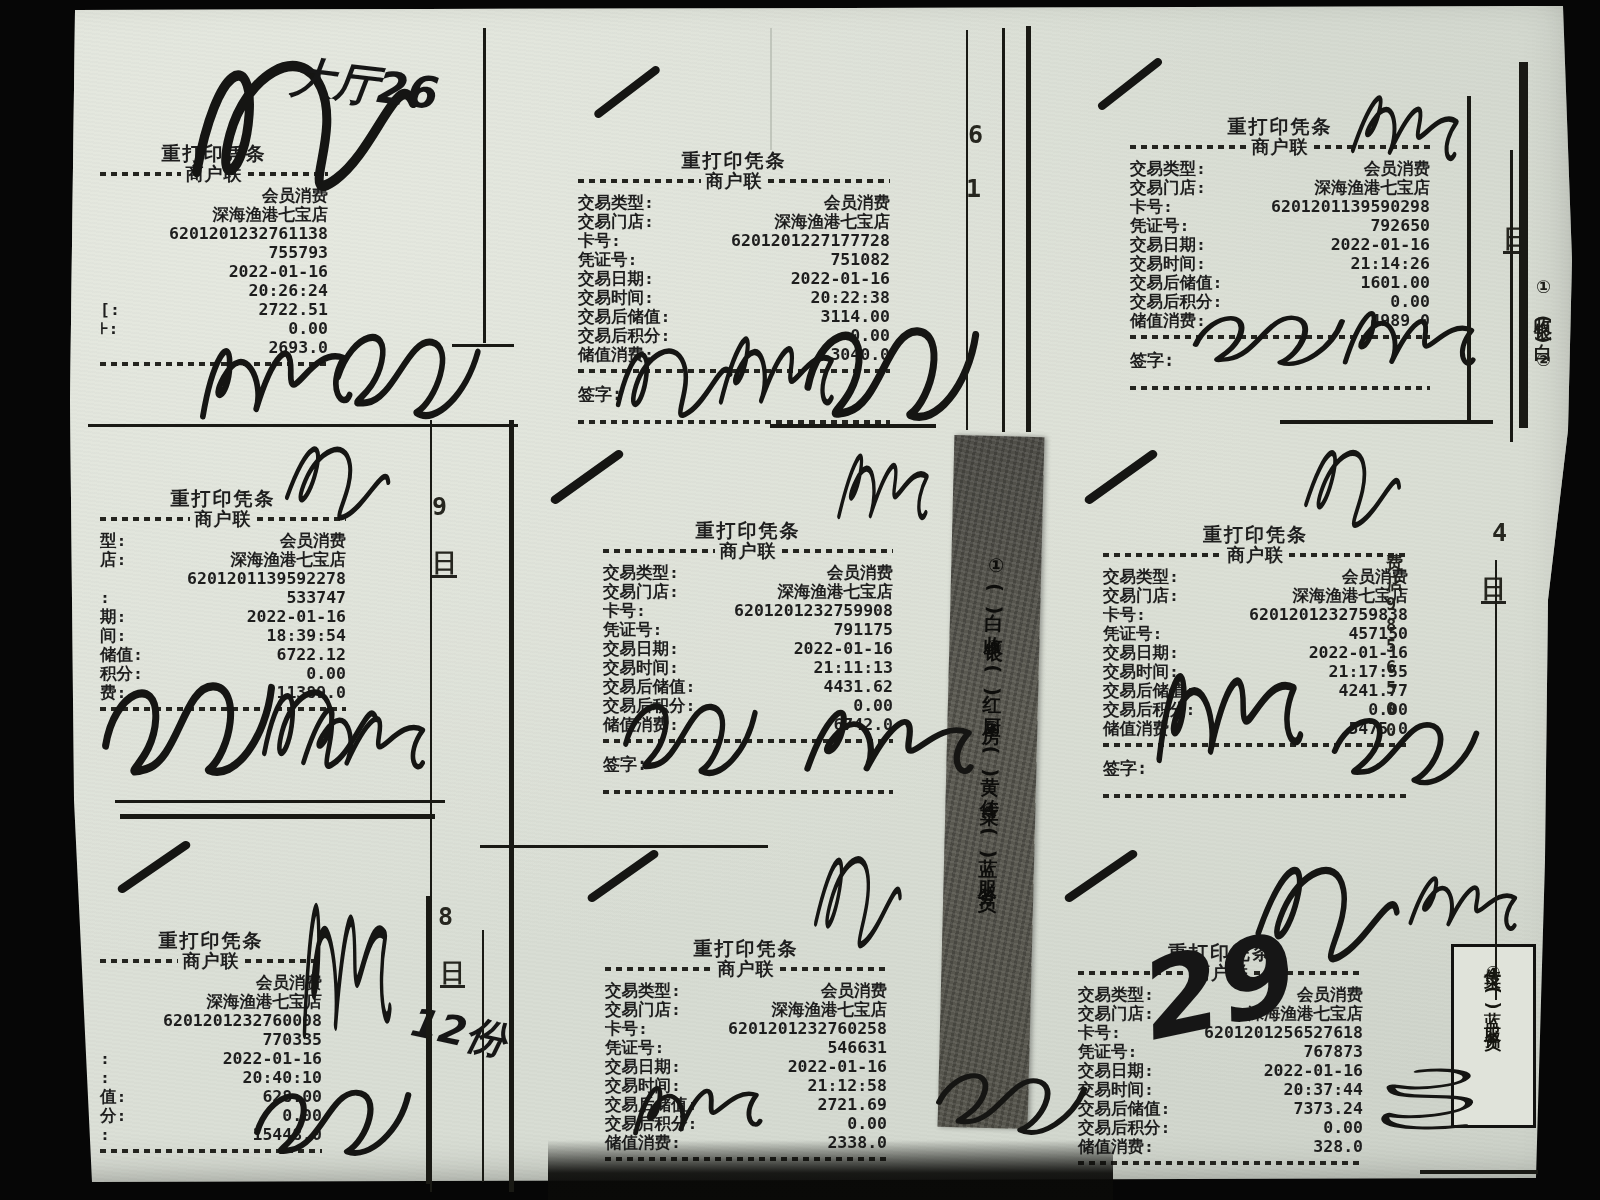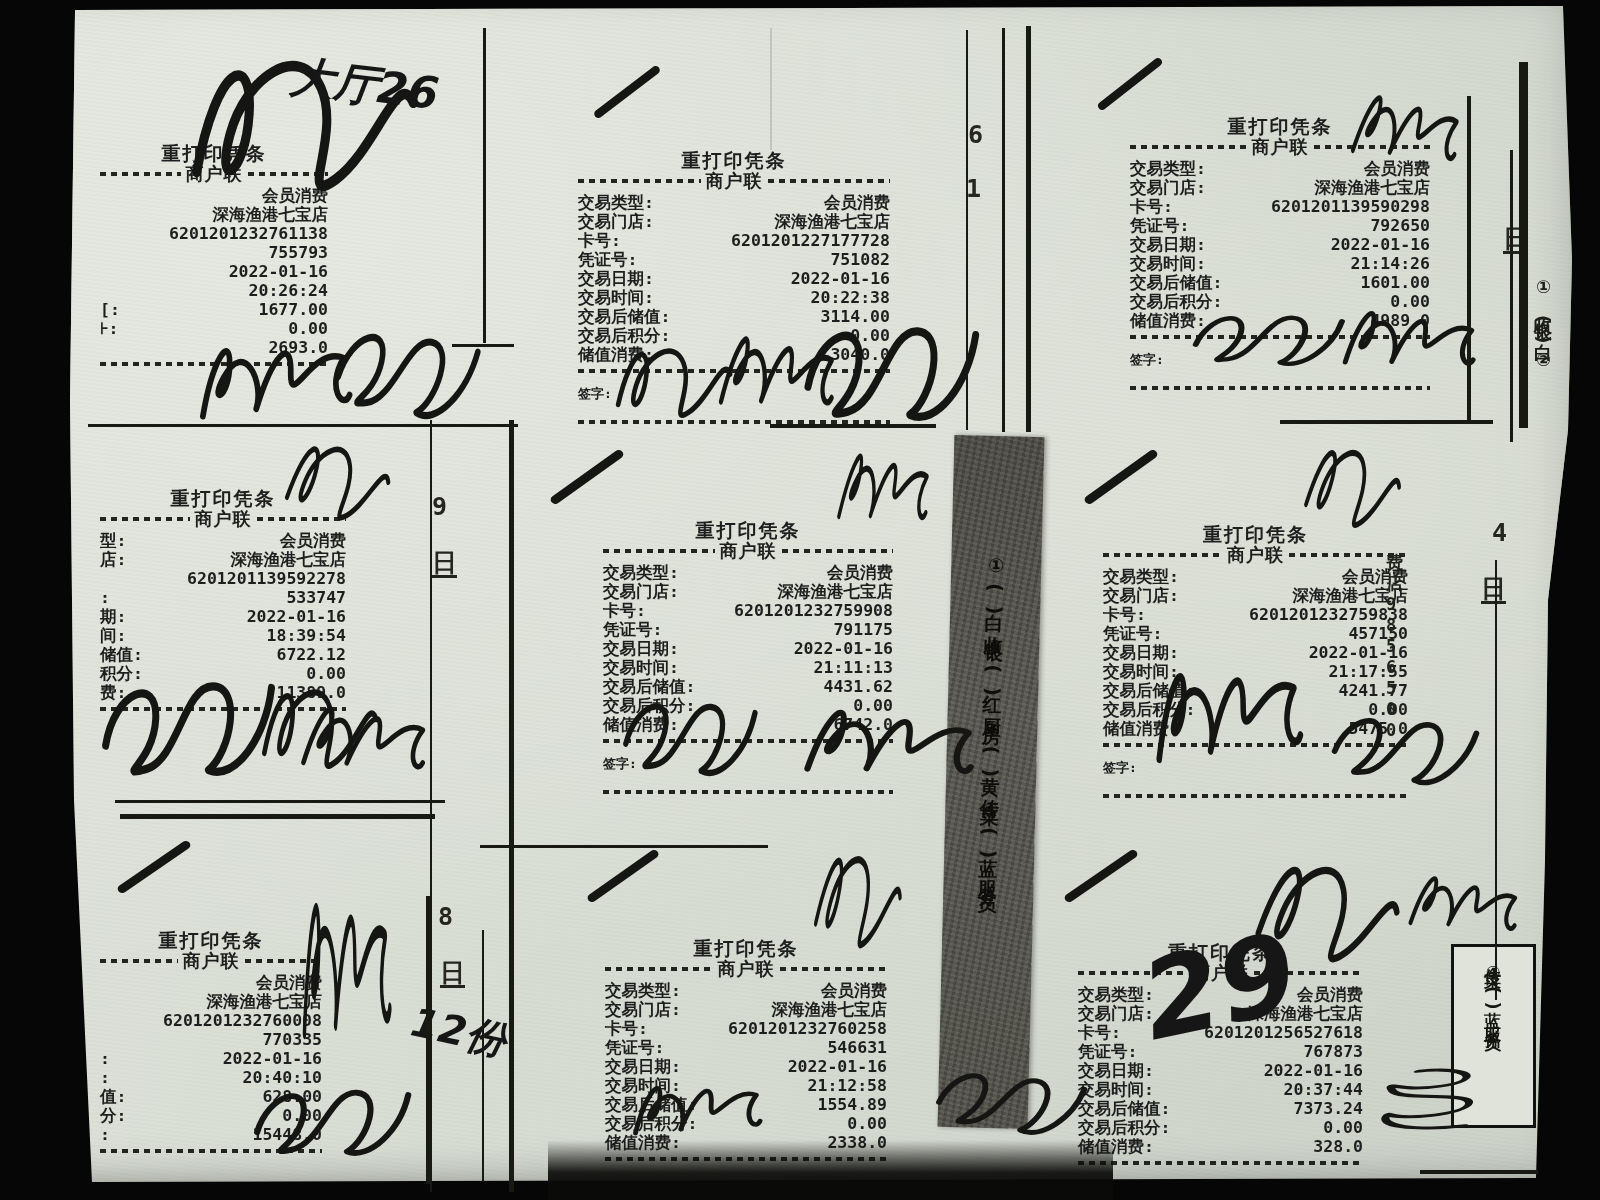--- a/index.html
+++ b/index.html
@@ -15,21 +15,21 @@
     box-shadow: inset 0 -34px 46px -24px rgba(0,0,0,.5), inset -46px 0 60px -36px rgba(0,0,0,.38), inset 30px 0 50px -34px rgba(0,0,0,.25);}
   .rcpt{position:absolute;color:#1e1e1e;font-family:"DejaVu Sans Mono","Liberation Mono",monospace;font-weight:700;}
   .rhead{text-align:center;font-size:19px;letter-spacing:2px;line-height:21px;}
   .rcopy{display:flex;align-items:center;gap:5px;font-size:18px;line-height:20px;letter-spacing:1px;margin-bottom:2px;}
   .rcopy::before,.rcopy::after{content:"";flex:1;height:4px;
     background:repeating-linear-gradient(90deg,#24241f 0 6px,rgba(0,0,0,0) 6px 11px);}
   .r-row{display:flex;justify-content:space-between;font-size:16.5px;line-height:19px;white-space:nowrap;}
   .r-value{text-align:right;}
   .rdash{height:4px;margin:5px 0 0 0;
     background:repeating-linear-gradient(90deg,#24241f 0 6px,rgba(0,0,0,0) 6px 11px);}
-  .rsign{display:flex;align-items:center;height:42px;font-size:13px;}
+  .rsign{display:flex;align-items:center;height:42px;font-size:17px;}
   .ann{position:absolute;pointer-events:none;}
   .ann svg{width:100%;height:100%;overflow:visible;}
   .hw{position:absolute;font-style:italic;font-weight:700;color:#161616;white-space:nowrap;
       font-family:"DejaVu Sans","Liberation Sans",sans-serif;}
   .pd{position:absolute;font-family:"DejaVu Sans Mono","Liberation Mono",monospace;
       font-weight:700;font-size:25px;color:#26261f;line-height:1;}
   .line{position:absolute;background:#191914;}
   .strip{position:absolute;left:946px;top:436px;width:90px;height:692px;transform:rotate(1.4deg);
     background:
       repeating-linear-gradient(12deg, rgba(255,255,255,.07) 0 2px, rgba(0,0,0,0) 2px 5px),
@@ -90,21 +90,21 @@
       <div class="r-row">
         <span class="r-label"></span>
         <span class="r-value">2022-01-16</span>
       </div>
       <div class="r-row">
         <span class="r-label"></span>
         <span class="r-value">20:26:24</span>
       </div>
       <div class="r-row">
         <span class="r-label">[:</span>
-        <span class="r-value">1677.00</span>
+        <span class="r-value">2722.51</span>
       </div>
       <div class="r-row">
         <span class="r-label">⊦:</span>
         <span class="r-value">0.00</span>
       </div>
       <div class="r-row">
         <span class="r-label"></span>
         <span class="r-value">2693.0</span>
       </div>
       <div class="rdash"></div>
@@ -407,21 +407,21 @@
       <div class="r-row">
         <span class="r-label">交易日期:</span>
         <span class="r-value">2022-01-16</span>
       </div>
       <div class="r-row">
         <span class="r-label">交易时间:</span>
         <span class="r-value">21:12:58</span>
       </div>
       <div class="r-row">
         <span class="r-label">交易后储值:</span>
-        <span class="r-value">1554.89</span>
+        <span class="r-value">2721.69</span>
       </div>
       <div class="r-row">
         <span class="r-label">交易后积分:</span>
         <span class="r-value">0.00</span>
       </div>
       <div class="r-row">
         <span class="r-label">储值消费:</span>
         <span class="r-value">2338.0</span>
       </div>
       <div class="rdash"></div>

